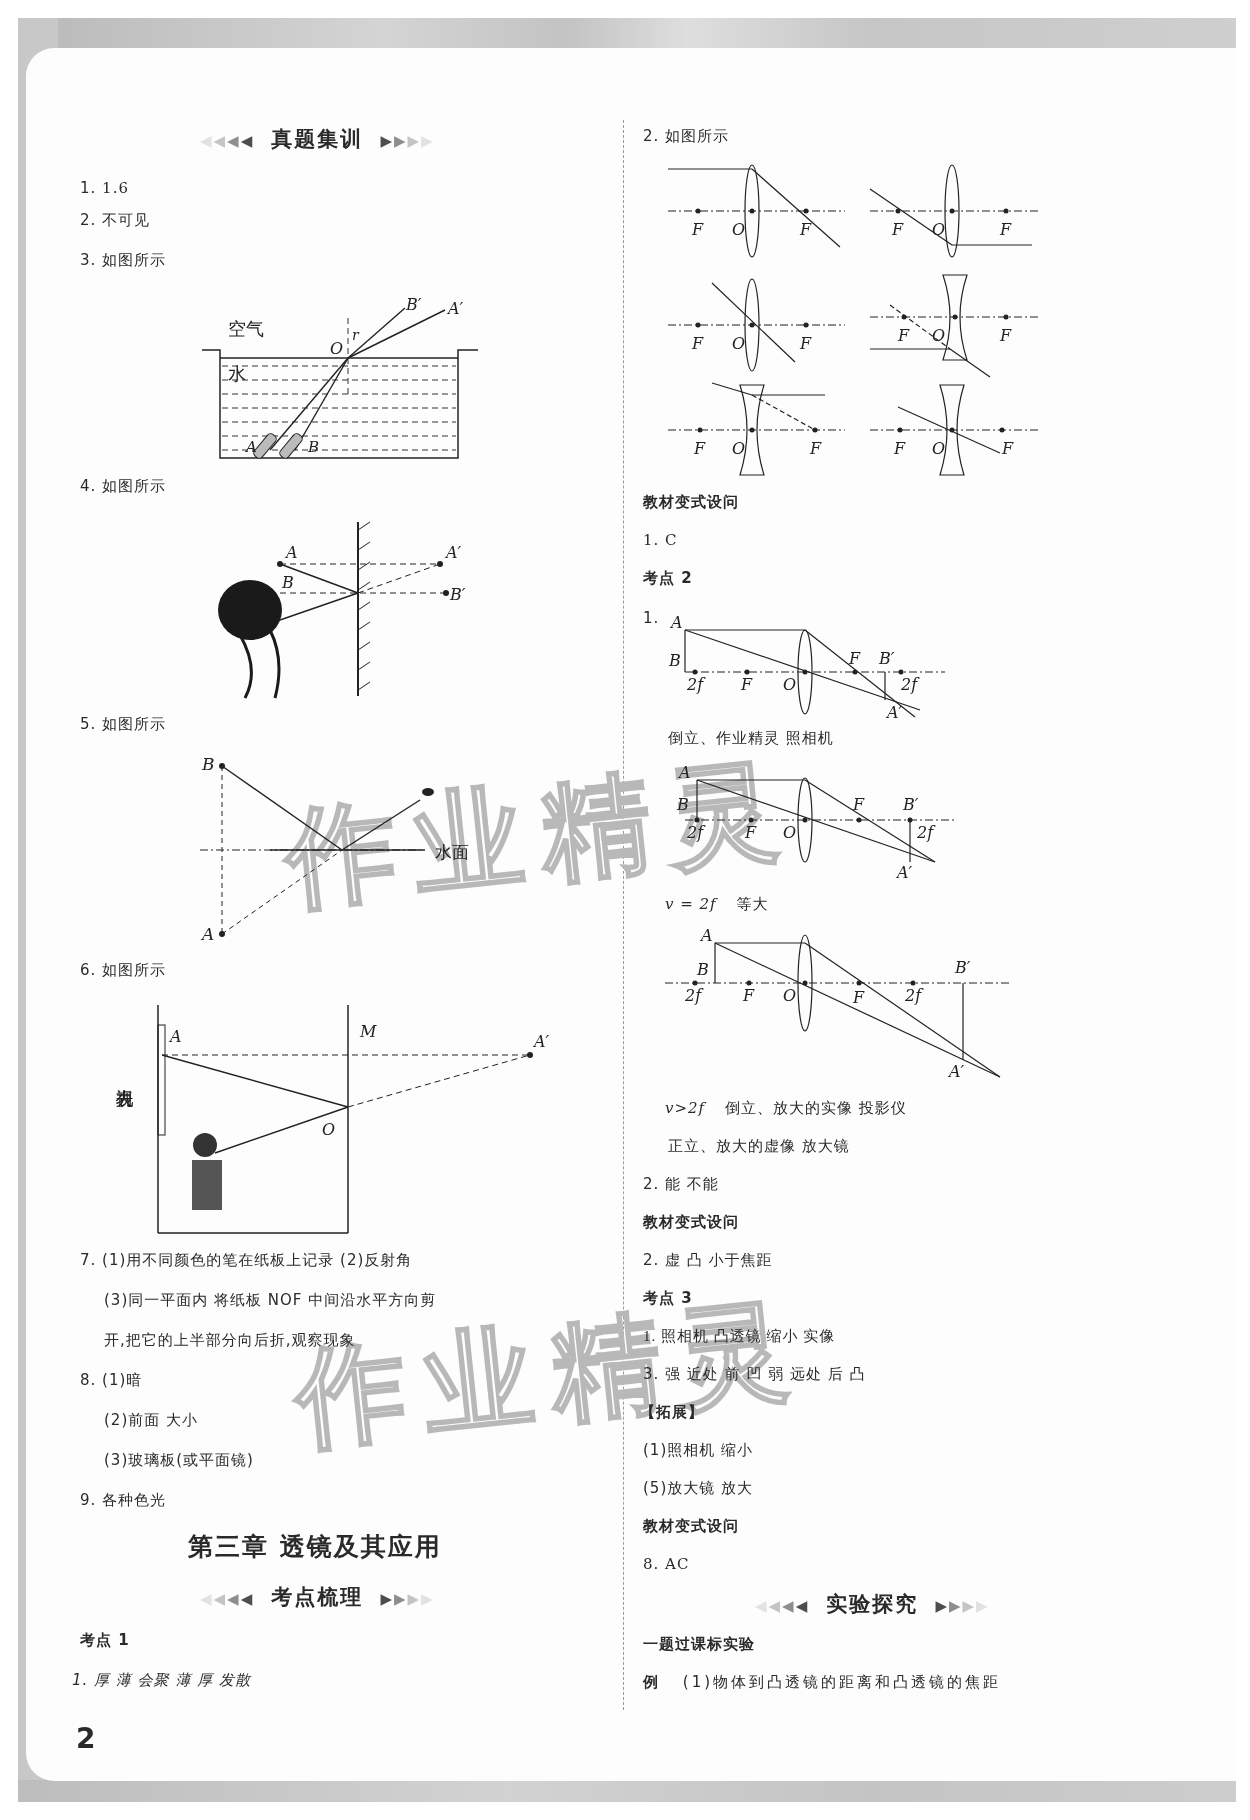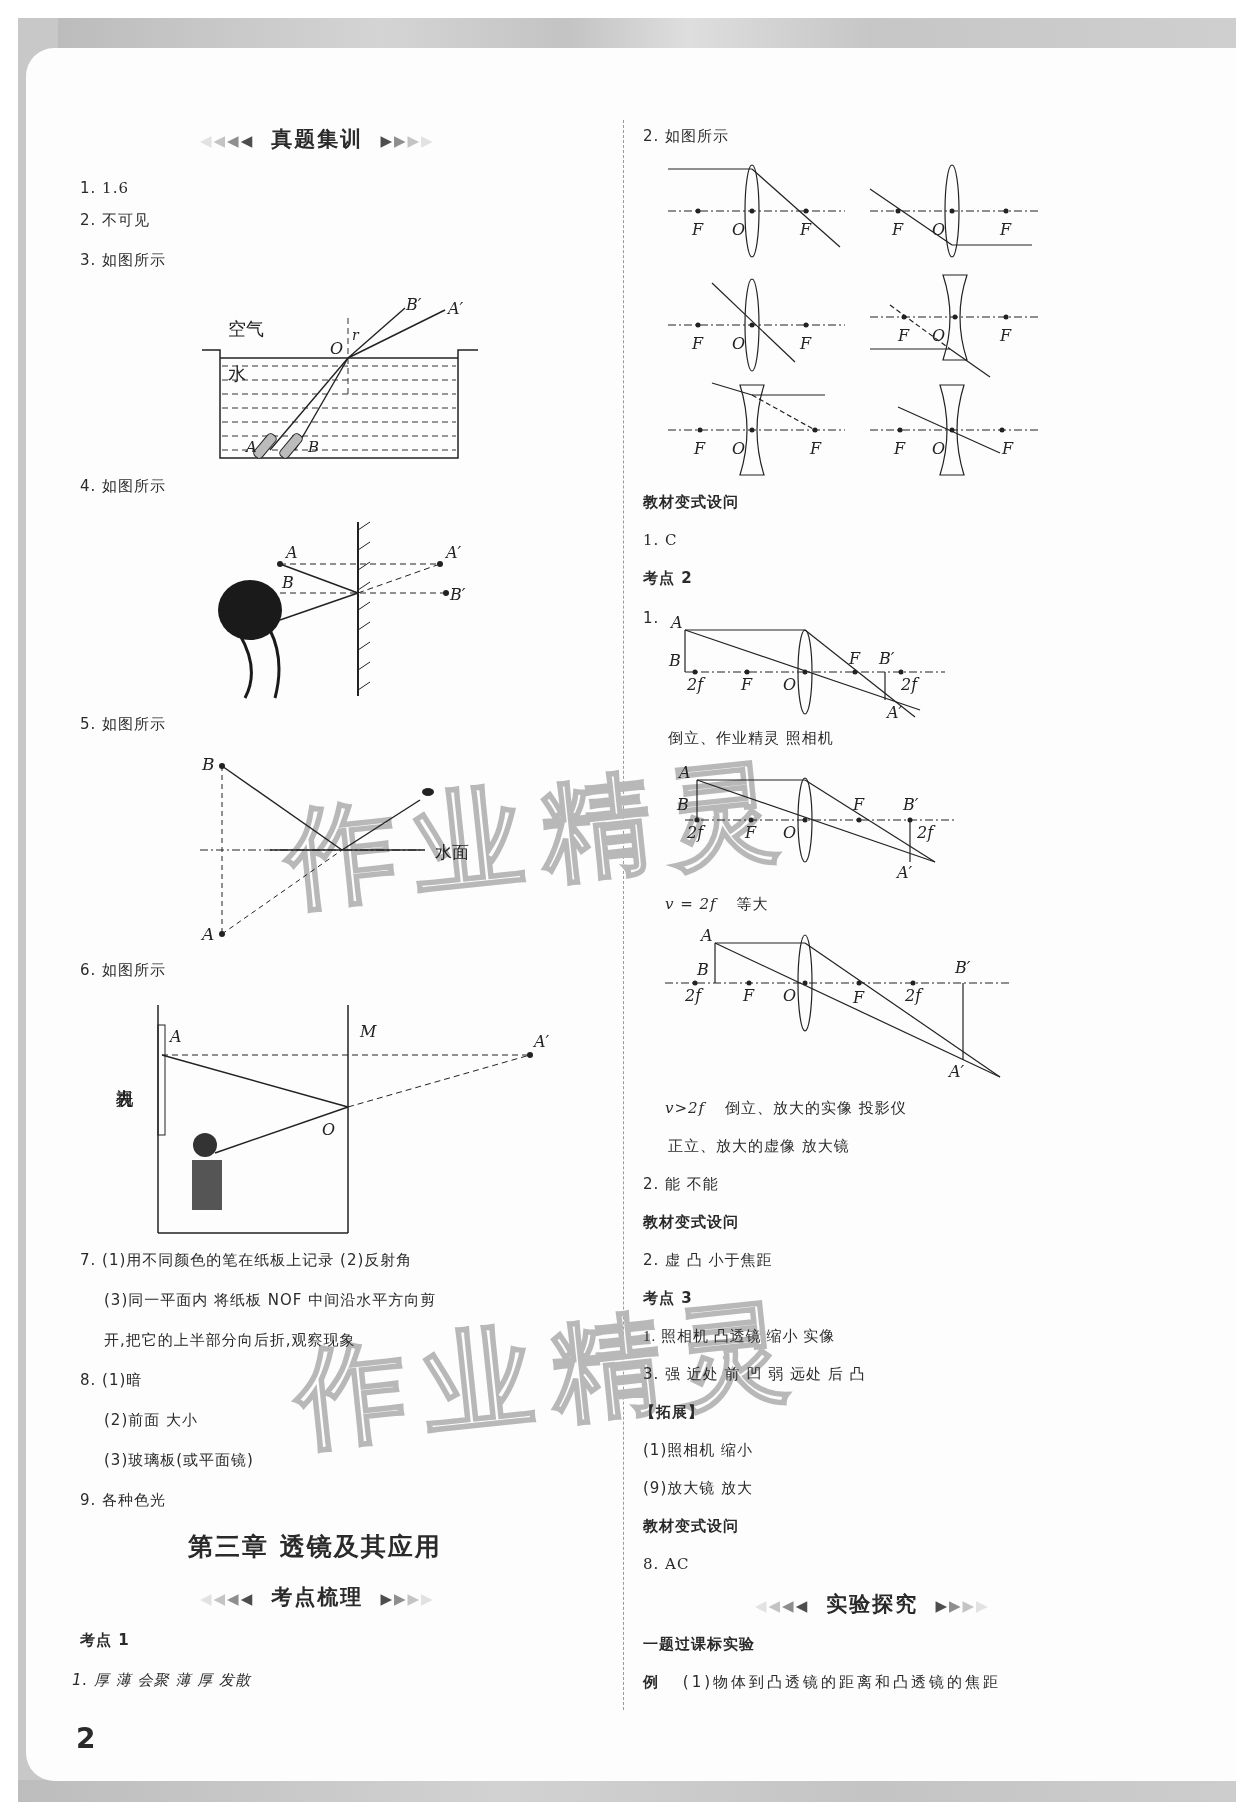--- a/index.html
+++ b/index.html
@@ -381,21 +381,21 @@
 <div class="abs line" style="left:668px; top:1134px;">正立、放大的虚像   放大镜</div>
 
 <div class="abs line" style="left:643px; top:1172px;">2. 能   不能</div>
 <div class="abs line bold" style="left:643px; top:1210px;">教材变式设问</div>
 <div class="abs line" style="left:643px; top:1248px;">2. 虚   凸   小于焦距</div>
 <div class="abs line bold" style="left:643px; top:1286px;">考点 3</div>
 <div class="abs line" style="left:643px; top:1324px;font-family:Liberation Serif, serif;">1. 照相机   凸透镜   缩小   实像</div>
 <div class="abs line" style="left:643px; top:1362px;">3. 强   近处   前   凹   弱   远处   后   凸</div>
 <div class="abs line bold" style="left:640px; top:1400px;">【拓展】</div>
 <div class="abs line" style="left:643px; top:1438px;">(1)照相机   缩小</div>
-<div class="abs line" style="left:643px; top:1476px;">(9)放大镜   放大</div>
+<div class="abs line" style="left:643px; top:1476px;">(5)放大镜   放大</div>
 <div class="abs line bold" style="left:643px; top:1514px;">教材变式设问</div>
 <div class="abs line serif" style="left:643px; top:1552px;">8. AC</div>
 
 <div class="abs" style="left:755px; top:1590px;">
   <span class="tri l1">◀</span><span class="tri l2">◀</span><span class="tri l3">◀</span><span class="tri l4">◀</span>
   <span class="banner" style="margin:0 12px;">实验探究</span>
   <span class="tri l4">▶</span><span class="tri l3">▶</span><span class="tri l2">▶</span><span class="tri l1">▶</span>
 </div>
 
 <div class="abs line bold" style="left:643px; top:1632px;">一题过课标实验</div>

